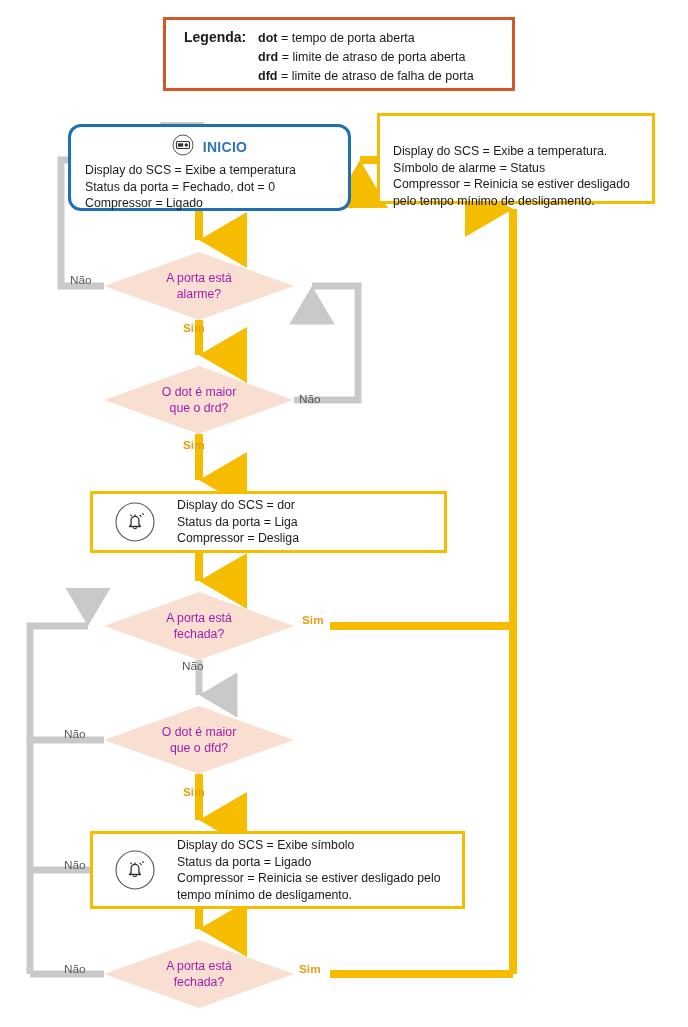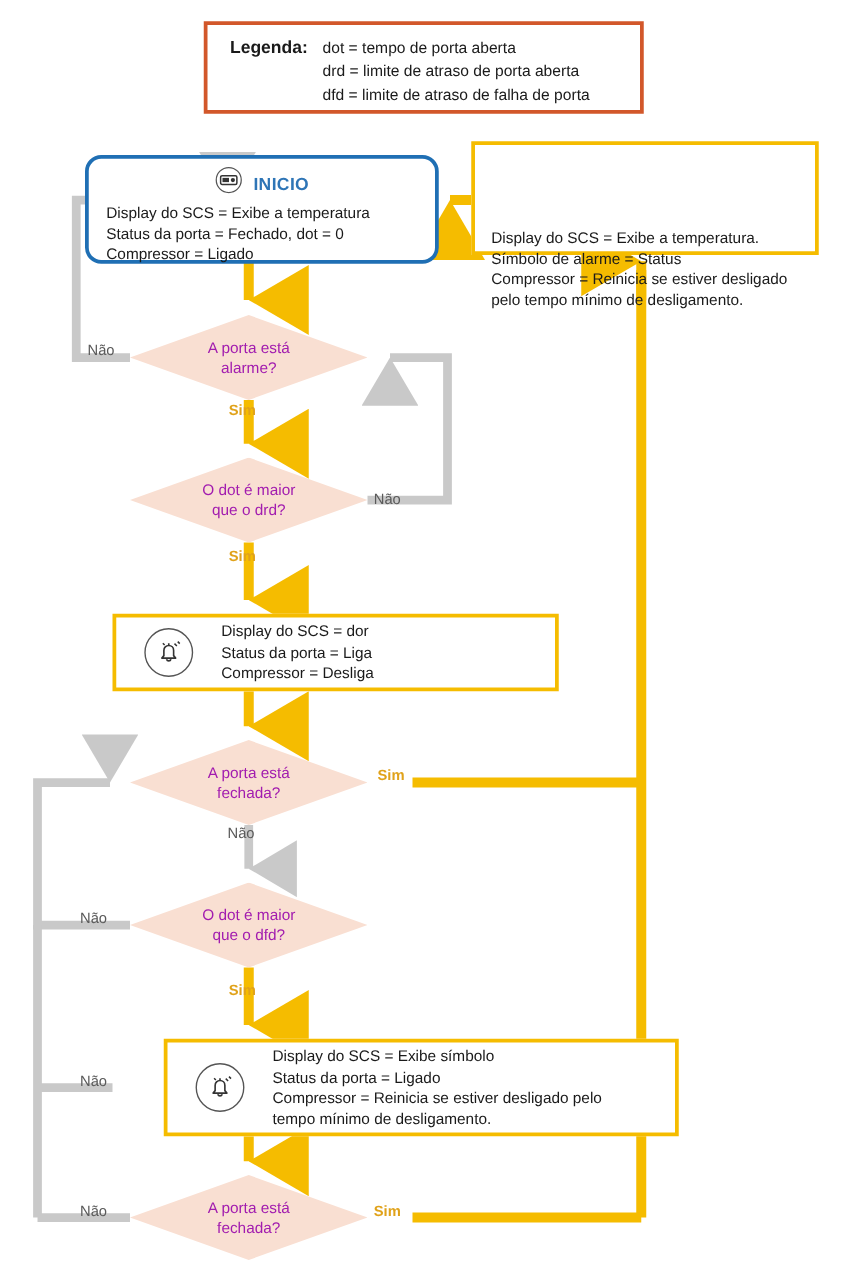--- a/index.html
+++ b/index.html
@@ -51,21 +51,21 @@
     font-weight: bold;
     font-size: 14px;
     display: inline-block;
     width: 74px;
   }
   .legend-spacer {
     display: inline-block;
     width: 74px;
   }
   .legend-key {
-    font-weight: normal;
+    font-weight: bold;
     margin-top: 28px;
   }
 
   
   .node {
     position: absolute;
     box-sizing: border-box;
     background: #ffffff;
   }
   .start-box {
@@ -104,39 +104,37 @@
     border: 3.5px solid #F5BC00;
   }
   #note-box {
     left: 377px;
     top: 113px;
     width: 278px;
     height: 91px;
   }
   #note-box .box-text {
     padding: 27px 0 0 13px;
-    margin-top: 39px;
   }
 
   .proc-box {
     display: flex;
     align-items: center;
   }
   #proc-alarm {
     left: 90px;
     top: 491px;
     width: 357px;
     height: 62px;
   }
   #proc-fail {
     left: 90px;
     top: 831px;
-    width: 412px;
+    width: 375px;
     height: 78px;
-    margin-left: 41px;
   }
   .proc-icon-wrap {
     width: 84px;
     flex: 0 0 84px;
     display: flex;
     align-items: center;
     justify-content: center;
   }
   .proc-text {
     font-size: 12.3px;

